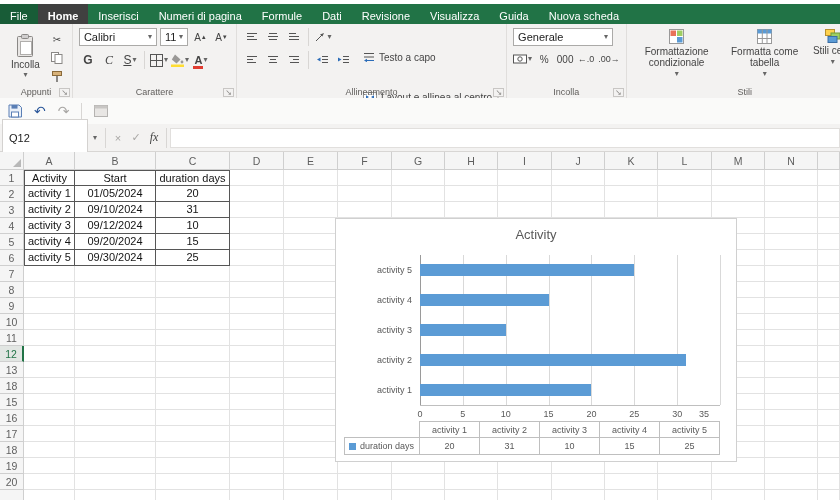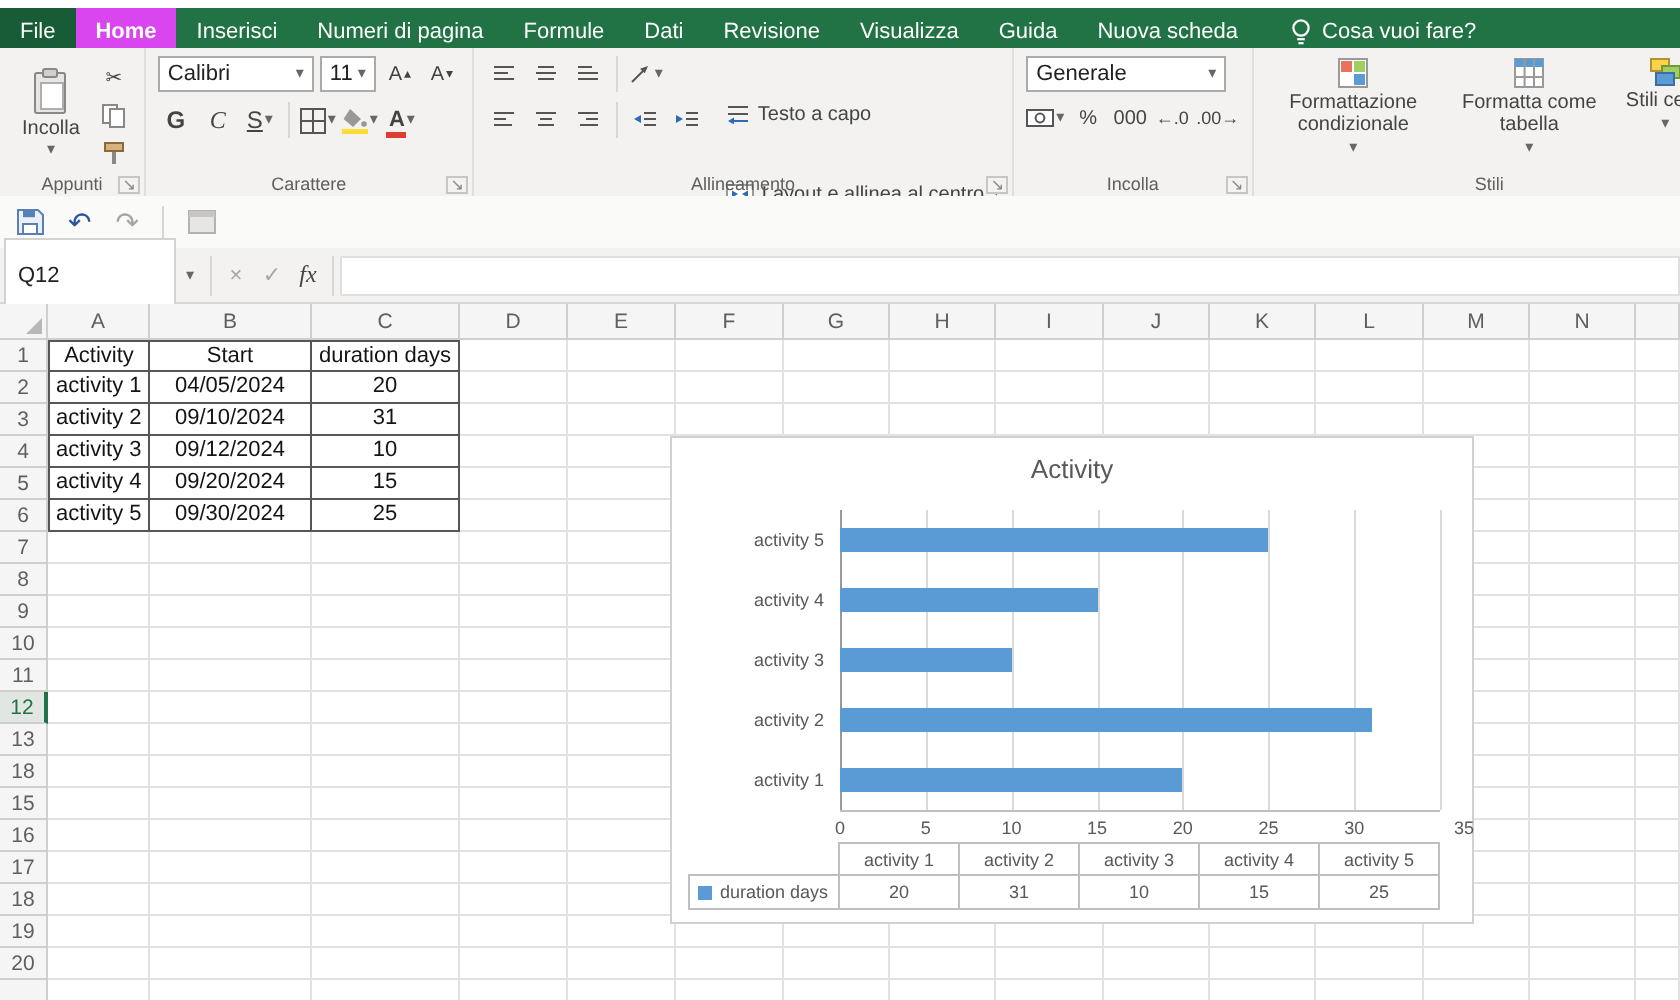--- a/index.html
+++ b/index.html
@@ -5,21 +5,21 @@
   html,body{margin:0;padding:0;}
   body{width:840px;height:500px;overflow:hidden;position:relative;background:#fff;
        font-family:"Liberation Sans",sans-serif;-webkit-font-smoothing:antialiased;}
 
   
   .titlebar{position:absolute;top:4px;left:0;right:0;height:24px;background:#217346;
             display:flex;align-items:stretch;color:#fff;font-size:11px;}
   .tabs{display:flex;align-items:stretch;}
   .tab{display:flex;align-items:center;padding:0 10px;cursor:default;white-space:nowrap;}
   .tab.file{background:#185c37;}
-  .tab.active{background:#d946ef;box-shadow:inset 0 -2px 0 #ffffff;font-weight:bold;}
+  .tab.active{background:#404040;box-shadow:inset 0 -2px 0 #ffffff;font-weight:bold;}
   .tellme{display:flex;align-items:center;gap:5px;margin-left:16px;white-space:nowrap;}
 
   
   .ribbon{position:absolute;top:24px;left:0;right:0;height:74px;background:#f3f2f1;
           border-bottom:1px solid #d8d6d4;display:flex;color:#444;}
   .group{position:relative;box-sizing:border-box;height:100%;padding:4px 6px 13px 6px;
          border-right:1px solid #e0dedc;}
   .group-label{position:absolute;bottom:1px;left:0;right:0;text-align:center;
                font-size:9px;color:#605e5c;}
   .launcher{position:absolute;bottom:1px;right:2px;font-size:8px;color:#8a8886;
@@ -120,28 +120,20 @@
       <div class="tab active">Home</div>
       <div class="tab">Inserisci</div>
       <div class="tab">Numeri di pagina</div>
       <div class="tab">Formule</div>
       <div class="tab">Dati</div>
       <div class="tab">Revisione</div>
       <div class="tab">Visualizza</div>
       <div class="tab">Guida</div>
       <div class="tab">Nuova scheda</div>
     </div>
-  <div class="tellme">
-    <svg width="11" height="14" viewBox="0 0 11 14">
-      <circle cx="5.5" cy="5" r="3.8" fill="none" stroke="#fff" stroke-width="1.1"></circle>
-      <line x1="3.6" y1="10.6" x2="7.4" y2="10.6" stroke="#fff" stroke-width="1.1"></line>
-      <line x1="4.2" y1="12.6" x2="6.8" y2="12.6" stroke="#fff" stroke-width="1.1"></line>
-    </svg>
-    <span>Cosa vuoi fare?</span>
-  </div>
 </div>
 
 <div class="ribbon">
 
   <div class="group">
     <div class="g-inner">
       <div class="bigbtn">
         <svg width="20" height="24" viewBox="0 0 20 24">
           <rect x="2.5" y="2.5" width="15" height="20" rx="1" fill="#e8e6e4" stroke="#8a8886"></rect>
           <rect x="6.5" y="0.5" width="7" height="4" rx="1" fill="#d0cece" stroke="#8a8886"></rect>
@@ -447,21 +439,21 @@
       <div class="cell"></div>
       <div class="cell"></div>
       <div class="cell"></div>
       <div class="cell"></div>
       <div class="cell"></div>
       <div class="cell"></div>
       <div class="cell"></div>
       <div class="cell"></div>
       <div class="rh">2</div>
       <div class="cell tbc t-left a-left">activity 1</div>
-      <div class="cell tbc a-center">04/05/2024</div>
+      <div class="cell tbc a-center">01/05/2024</div>
       <div class="cell tbc a-center">20</div>
       <div class="cell"></div>
       <div class="cell"></div>
       <div class="cell"></div>
       <div class="cell"></div>
       <div class="cell"></div>
       <div class="cell"></div>
       <div class="cell"></div>
       <div class="cell"></div>
       <div class="cell"></div>
@@ -783,21 +775,21 @@
       <div class="c-tick" style="left: 157.714px; top: 190px;">10</div>
       <div class="c-grid" style="left: 212.571px; top: 36px; height: 150px;"></div>
       <div class="c-tick" style="left: 200.571px; top: 190px;">15</div>
       <div class="c-grid" style="left: 255.429px; top: 36px; height: 150px;"></div>
       <div class="c-tick" style="left: 243.429px; top: 190px;">20</div>
       <div class="c-grid" style="left: 298.286px; top: 36px; height: 150px;"></div>
       <div class="c-tick" style="left: 286.286px; top: 190px;">25</div>
       <div class="c-grid" style="left: 341.143px; top: 36px; height: 150px;"></div>
       <div class="c-tick" style="left: 329.143px; top: 190px;">30</div>
       <div class="c-grid" style="left: 384px; top: 36px; height: 150px;"></div>
-      <div class="c-tick" style="left: 384px; top: 190px;">35</div>
+      <div class="c-tick" style="left: 356px; top: 190px;">35</div>
       <div class="c-axis" style="left: 84px; top: 186px; width: 300px;"></div>
       <div class="c-cat" style="left: 0px; top: 46px; width: 76px;">activity 5</div>
       <div class="c-bar" style="left: 84px; top: 45px; width: 214.286px; height: 12px; background: rgb(91, 155, 213);"></div>
       <div class="c-cat" style="left: 0px; top: 76px; width: 76px;">activity 4</div>
       <div class="c-bar" style="left: 84px; top: 75px; width: 128.571px; height: 12px; background: rgb(91, 155, 213);"></div>
       <div class="c-cat" style="left: 0px; top: 106px; width: 76px;">activity 3</div>
       <div class="c-bar" style="left: 84px; top: 105px; width: 85.7143px; height: 12px; background: rgb(91, 155, 213);"></div>
       <div class="c-cat" style="left: 0px; top: 136px; width: 76px;">activity 2</div>
       <div class="c-bar" style="left: 84px; top: 135px; width: 265.714px; height: 12px; background: rgb(91, 155, 213);"></div>
       <div class="c-cat" style="left: 0px; top: 166px; width: 76px;">activity 1</div>

